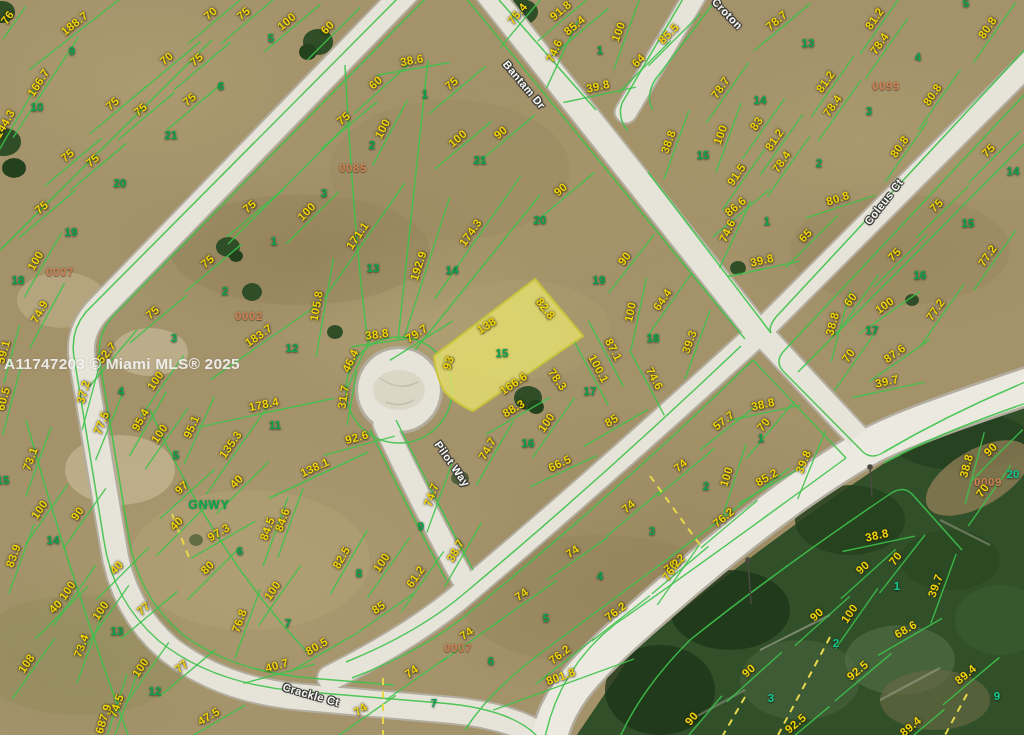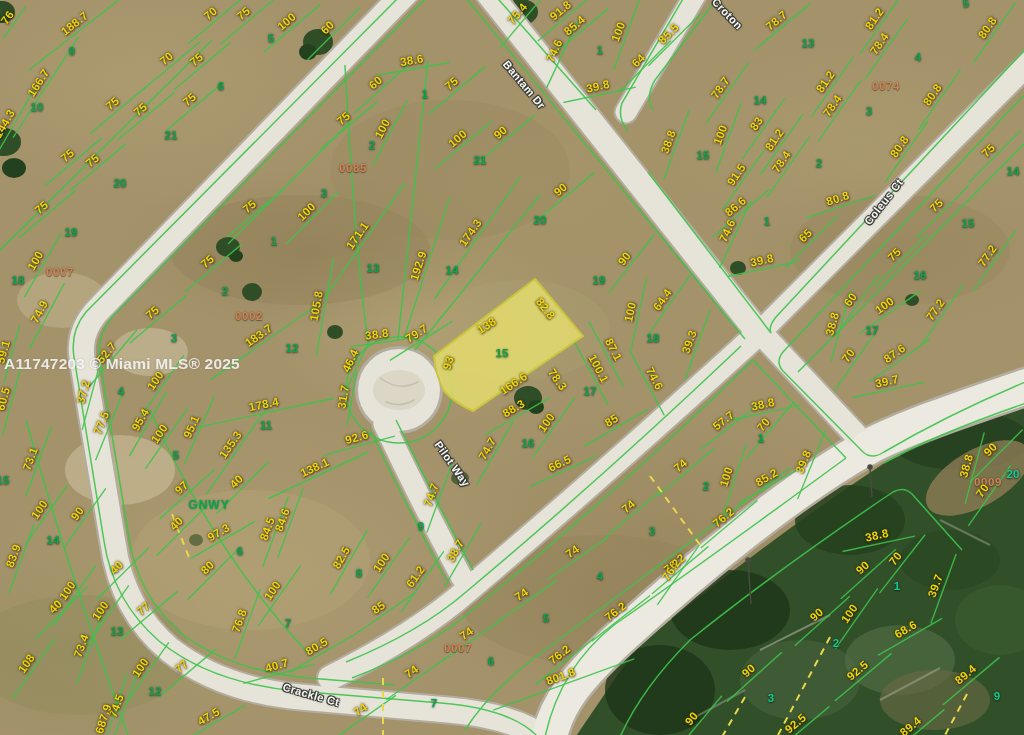--- a/index.html
+++ b/index.html
@@ -408,21 +408,21 @@
       <div class="lb lb-d" style="left: 107px; top: 353px; transform: translate(-50%, -50%) rotate(-50deg);">52.7</div>
       <div class="lb lb-d" style="left: 84px; top: 392px; transform: translate(-50%, -50%) rotate(-75deg);">37.2</div>
       <div class="lb lb-l" style="left: 121px; top: 392px; transform: translate(-50%, -50%);">4</div>
       <div class="lb lb-d" style="left: 102px; top: 423px; transform: translate(-50%, -50%) rotate(-68deg);">77.5</div>
       <div class="lb lb-d" style="left: 141px; top: 420px; transform: translate(-50%, -50%) rotate(-60deg);">95.4</div>
       <div class="lb lb-d" style="left: 156px; top: 381px; transform: translate(-50%, -50%) rotate(-55deg);">100</div>
       <div class="lb lb-d" style="left: 160px; top: 434px; transform: translate(-50%, -50%) rotate(-55deg);">100</div>
       <div class="lb lb-d" style="left: 192px; top: 427px; transform: translate(-50%, -50%) rotate(-66deg);">95.1</div>
       <div class="lb lb-d" style="left: 231px; top: 445px; transform: translate(-50%, -50%) rotate(-55deg);">135.3</div>
       <div class="lb lb-d" style="left: 264px; top: 405px; transform: translate(-50%, -50%) rotate(-12deg);">178.4</div>
-      <div class="lb lb-l" style="left: 266px; top: 426px; transform: translate(-50%, -50%);">11</div>
+      <div class="lb lb-l" style="left: 275px; top: 426px; transform: translate(-50%, -50%);">11</div>
       <div class="lb lb-d" style="left: 315px; top: 468px; transform: translate(-50%, -50%) rotate(-25deg);">138.1</div>
       <div class="lb lb-d" style="left: 357px; top: 438px; transform: translate(-50%, -50%) rotate(-15deg);">92.6</div>
       <div class="lb lb-l" style="left: 176px; top: 456px; transform: translate(-50%, -50%);">5</div>
       <div class="lb lb-d" style="left: 182px; top: 488px; transform: translate(-50%, -50%) rotate(-42deg);">97</div>
       <div class="lb lb-d" style="left: 237px; top: 482px; transform: translate(-50%, -50%) rotate(-45deg);">40</div>
       <div class="lb lb-g" style="left: 209px; top: 505px; transform: translate(-50%, -50%);">GNWY</div>
       <div class="lb lb-d" style="left: 177px; top: 524px; transform: translate(-50%, -50%) rotate(-45deg);">40</div>
       <div class="lb lb-d" style="left: 78px; top: 514px; transform: translate(-50%, -50%) rotate(-55deg);">90</div>
       <div class="lb lb-d" style="left: 40px; top: 510px; transform: translate(-50%, -50%) rotate(-55deg);">100</div>
       <div class="lb lb-l" style="left: 240px; top: 552px; transform: translate(-50%, -50%);">6</div>
@@ -499,21 +499,21 @@
       <div class="lb lb-l" style="left: 808px; top: 44px; transform: translate(-50%, -50%);">13</div>
       <div class="lb lb-d" style="left: 875px; top: 19px; transform: translate(-50%, -50%) rotate(-55deg);">81.2</div>
       <div class="lb lb-d" style="left: 880px; top: 44px; transform: translate(-50%, -50%) rotate(-55deg);">78.4</div>
       <div class="lb lb-l" style="left: 966px; top: 4px; transform: translate(-50%, -50%);">5</div>
       <div class="lb lb-l" style="left: 918px; top: 58px; transform: translate(-50%, -50%);">4</div>
       <div class="lb lb-d" style="left: 988px; top: 28px; transform: translate(-50%, -50%) rotate(-55deg);">80.8</div>
       <div class="lb lb-d" style="left: 721px; top: 88px; transform: translate(-50%, -50%) rotate(-55deg);">78.7</div>
       <div class="lb lb-l" style="left: 760px; top: 101px; transform: translate(-50%, -50%);">14</div>
       <div class="lb lb-d" style="left: 826px; top: 82px; transform: translate(-50%, -50%) rotate(-55deg);">81.2</div>
       <div class="lb lb-d" style="left: 833px; top: 106px; transform: translate(-50%, -50%) rotate(-55deg);">78.4</div>
-      <div class="lb lb-b" style="left: 886px; top: 87px; transform: translate(-50%, -50%);">0074</div>
+      <div class="lb lb-b" style="left: 886px; top: 87px; transform: translate(-50%, -50%);">0099</div>
       <div class="lb lb-l" style="left: 869px; top: 112px; transform: translate(-50%, -50%);">3</div>
       <div class="lb lb-d" style="left: 933px; top: 95px; transform: translate(-50%, -50%) rotate(-55deg);">80.8</div>
       <div class="lb lb-d" style="left: 757px; top: 124px; transform: translate(-50%, -50%) rotate(-55deg);">83</div>
       <div class="lb lb-d" style="left: 721px; top: 135px; transform: translate(-50%, -50%) rotate(-70deg);">100</div>
       <div class="lb lb-l" style="left: 703px; top: 156px; transform: translate(-50%, -50%);">15</div>
       <div class="lb lb-d" style="left: 737px; top: 175px; transform: translate(-50%, -50%) rotate(-55deg);">91.5</div>
       <div class="lb lb-d" style="left: 775px; top: 140px; transform: translate(-50%, -50%) rotate(-55deg);">81.2</div>
       <div class="lb lb-d" style="left: 782px; top: 162px; transform: translate(-50%, -50%) rotate(-55deg);">78.4</div>
       <div class="lb lb-l" style="left: 819px; top: 164px; transform: translate(-50%, -50%);">2</div>
       <div class="lb lb-d" style="left: 900px; top: 147px; transform: translate(-50%, -50%) rotate(-55deg);">80.8</div>

